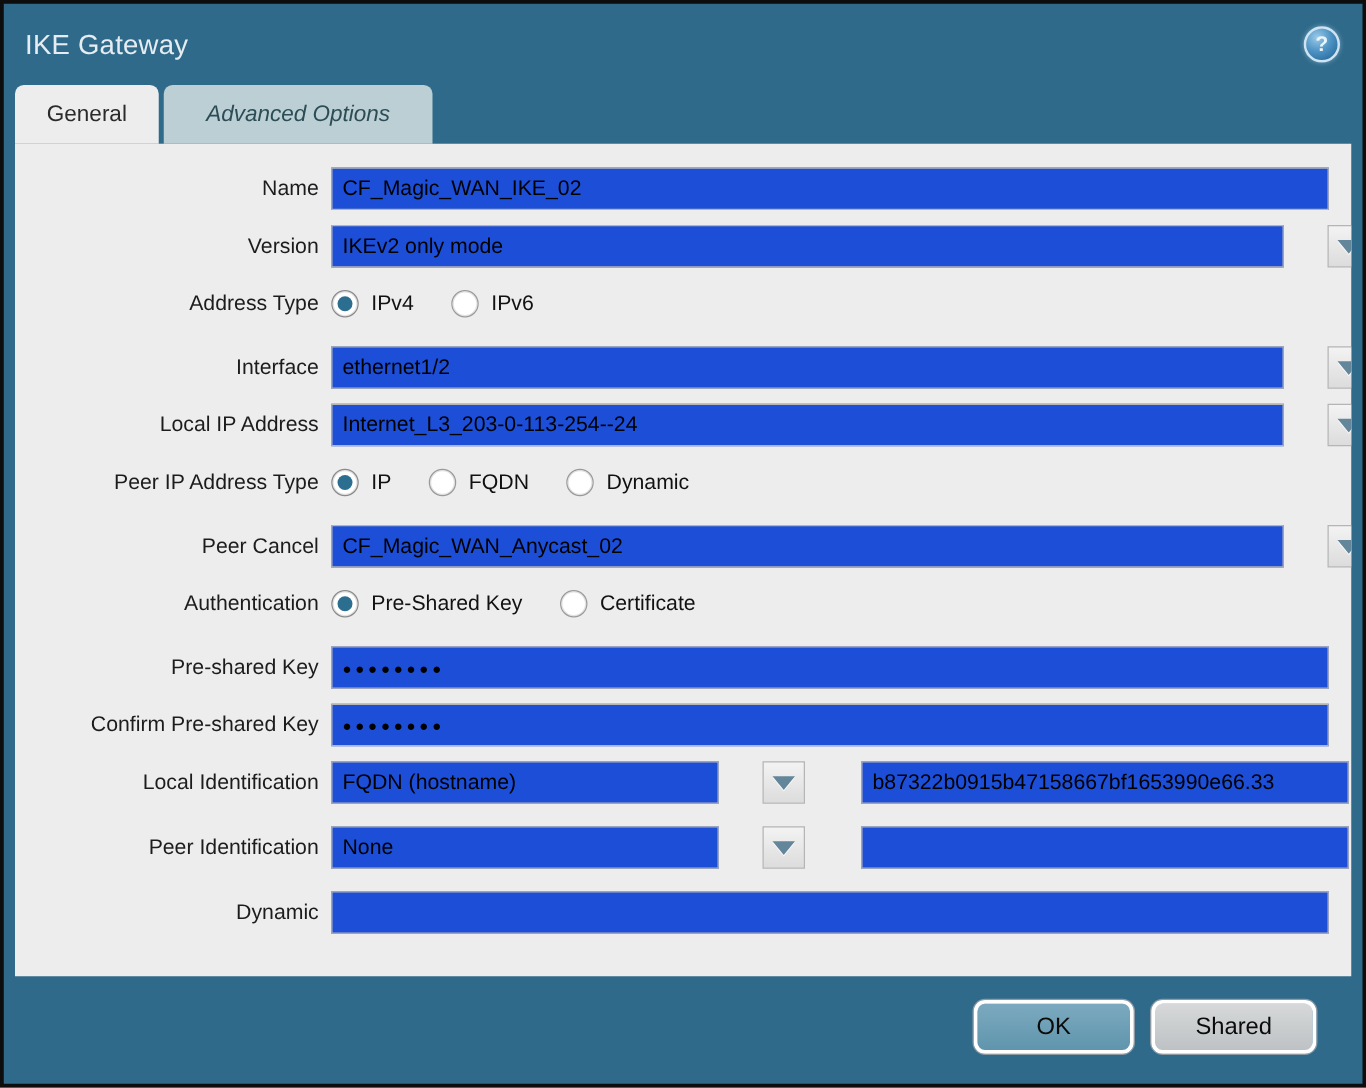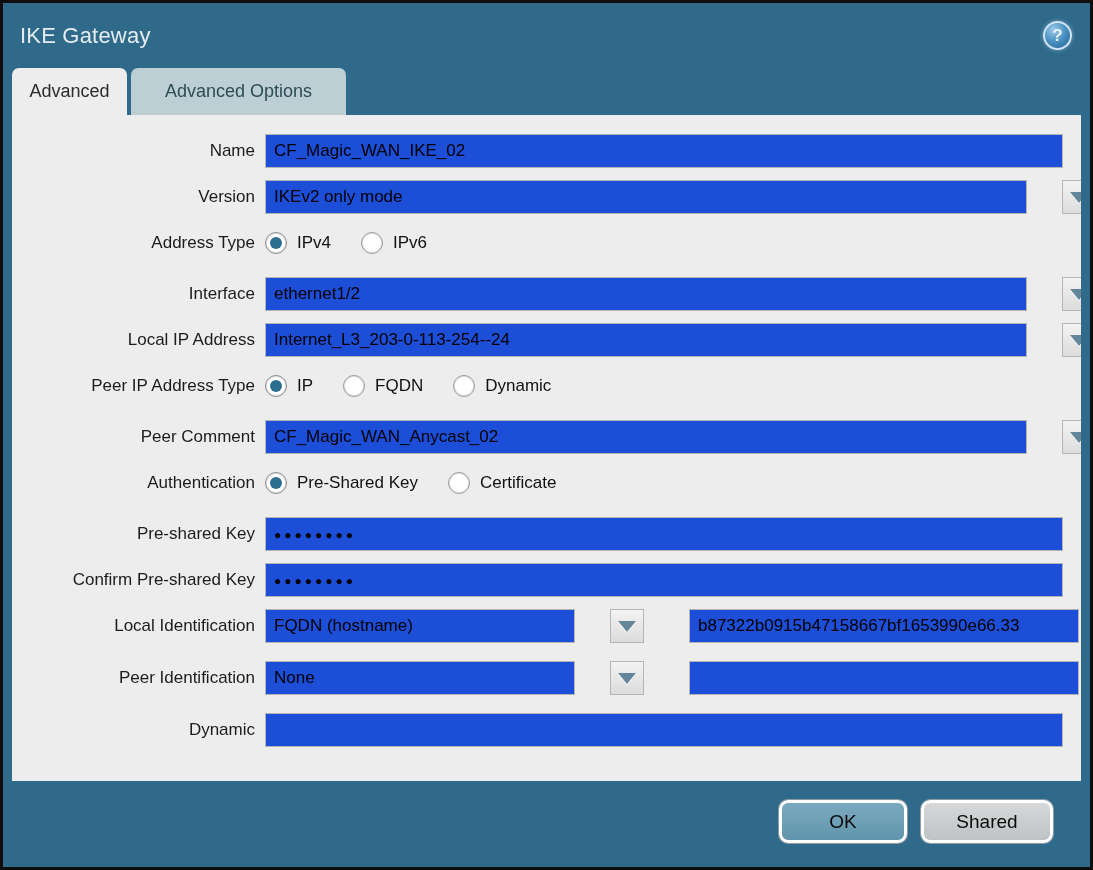--- a/index.html
+++ b/index.html
@@ -18,21 +18,21 @@
     display:flex;align-items:center;justify-content:center;cursor:pointer;
     box-shadow:0 0 4px rgba(180,215,240,.55);
   }
   
   .tabs{display:flex;margin-left:9px;height:47px;}
   .tab{
     display:flex;align-items:center;justify-content:center;
     border-radius:7px 7px 0 0;font-size:18px;cursor:pointer;
   }
   .tab.active{width:115px;background:#EDEDED;color:#2b2b2b;}
-  .tab.inactive{width:215px;background:#BCCFD4;color:#2C4C56;margin-left:4px;}
+  .tab.inactive{width:215px;background:#BCCFD4;color:#2C4C56;margin-left:4px;font-style:italic;}
   
   .content{
     margin:0 9px;background:#EDEDED;height:666px;padding-top:19px;overflow:hidden;
   }
   .row{display:flex;align-items:center;margin:0 0 12px 0;}
   .row.radio-row{margin-top:12px;margin-bottom:17px;height:34px;}
   .row.ident-row{margin-bottom:18px;}
   .lbl{
     width:243px;margin-right:10px;text-align:right;flex:0 0 243px;
     color:#1C1C1C;font-size:17px;white-space:nowrap;
@@ -80,21 +80,21 @@
 <body>
 
 <div class="dialog">
 
   <div class="titlebar">
     <div class="title">IKE Gateway</div>
     <div class="help">?</div>
   </div>
 
   <div class="tabs">
-    <div class="tab active">Advanced</div>
+    <div class="tab active">General</div>
     <div class="tab inactive">Advanced Options</div>
   </div>
 
   <div class="content">
 
     <div class="row">
       <div class="lbl">Name</div>
       <input class="txt full" value="CF_Magic_WAN_IKE_02" style="">
     </div>
 
@@ -154,21 +154,21 @@
         <span class="radio"></span>
         <span class="radio-label">FQDN</span>
       </span>
       <span class="radio-item">
         <span class="radio"></span>
         <span class="radio-label">Dynamic</span>
       </span>
     </div>
 
     <div class="row">
-      <div class="lbl">Peer Comment</div>
+      <div class="lbl">Peer Cancel</div>
       <div class="field">
         <input class="txt ddwide" readonly="" value="CF_Magic_WAN_Anycast_02" style="">
         <div class="ddbtn">
           <span class="tri"></span>
         </div>
       </div>
     </div>
 
     <div class="row radio-row">
       <div class="lbl">Authentication</div>

